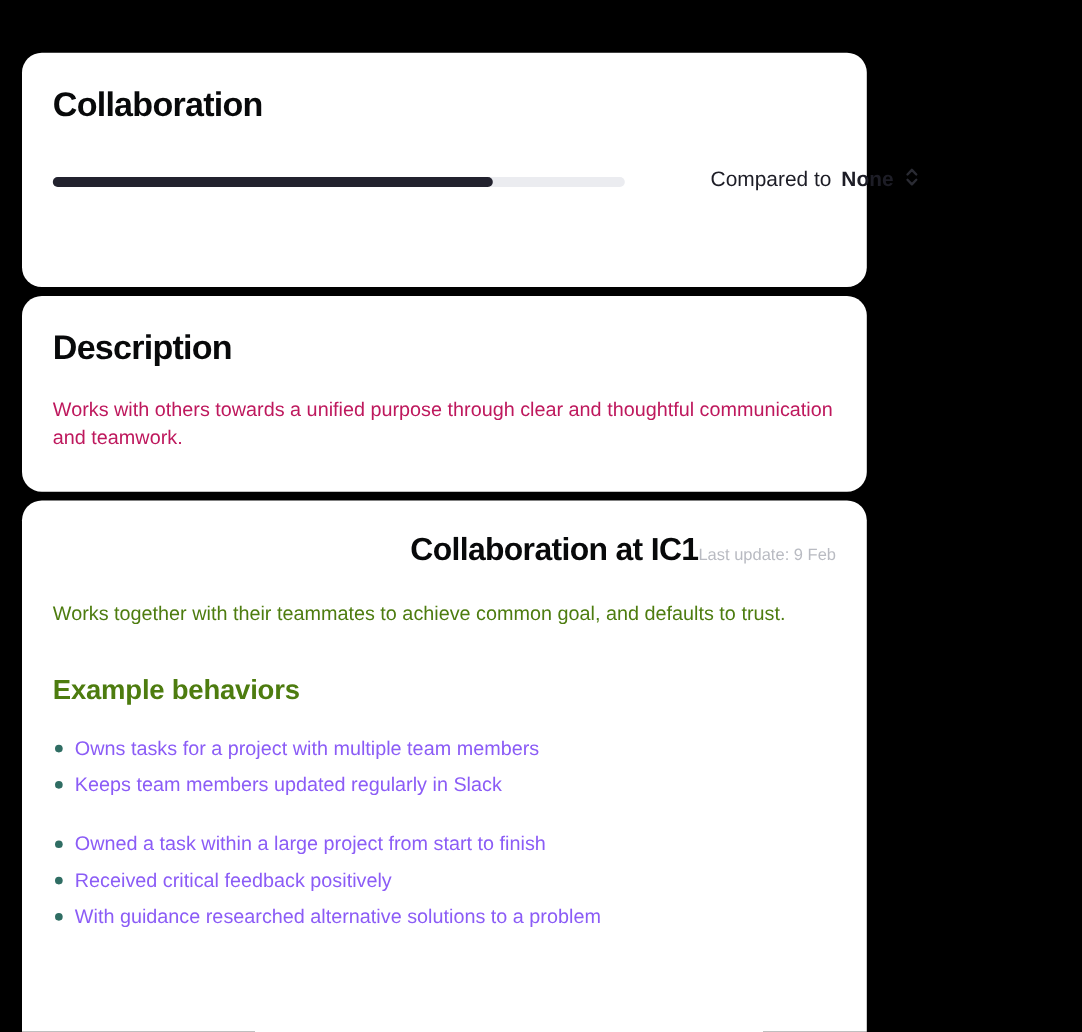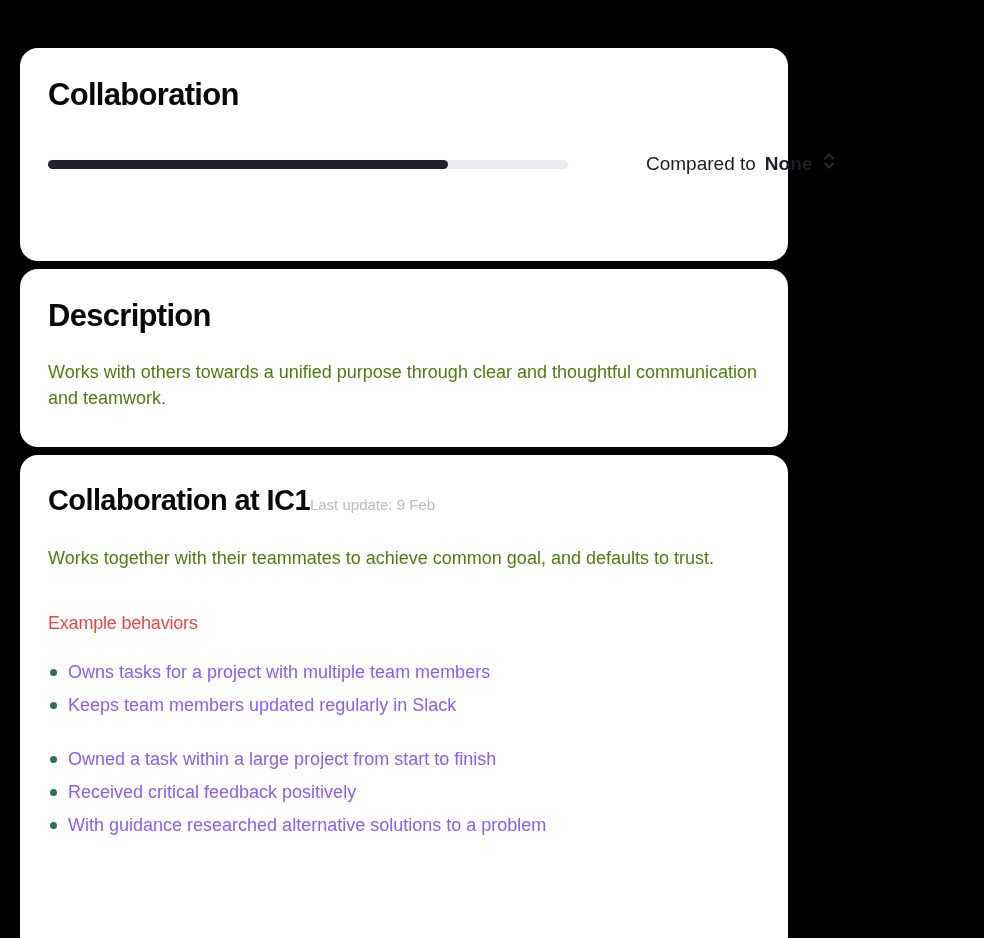--- a/index.html
+++ b/index.html
@@ -119,36 +119,36 @@
 
   
   .card-description {
     padding: 30px 28px 32px 28px;
     height: 178px;
   }
   .card-description .card-title { margin-bottom: 26px; }
   .desc-body {
     font-size: 18px;
     line-height: 1.46;
-    color: #4d7c0f;
+    color: #be185d;
     font-weight: 500;
     margin: 0;
     max-width: 880px;
   }
 
   
   .card-detail {
     padding: 30px 28px 30px 28px;
     flex: 1 1 auto;
     min-height: 0;
   }
   .detail-head {
     display: flex;
     align-items: baseline;
-    justify-content: flex-start;
+    justify-content: flex-end;
   }
   .detail-title {
     font-size: 29px;
     font-weight: 800;
     letter-spacing: -0.6px;
     color: #08090a;
     margin: 0;
     line-height: 1.1;
   }
   .last-update {
@@ -158,23 +158,23 @@
     white-space: nowrap;
   }
   .detail-intro {
     margin: 28px 0 0 0;
     font-size: 18px;
     font-weight: 500;
     color: #4d7c0f;
     line-height: 1.45;
   }
   .section-title {
-    font-size: 18px;
-    font-weight: 400;
-    color: #ef4444;
+    font-size: 25px;
+    font-weight: 700;
+    color: #4d7c0f;
     margin: 42px 0 0 0;
     letter-spacing: -0.2px;
   }
   ul.bullets {
     list-style: none;
     margin: 22px 0 0 0;
     padding: 0;
   }
   ul.bullets li {
     position: relative;

